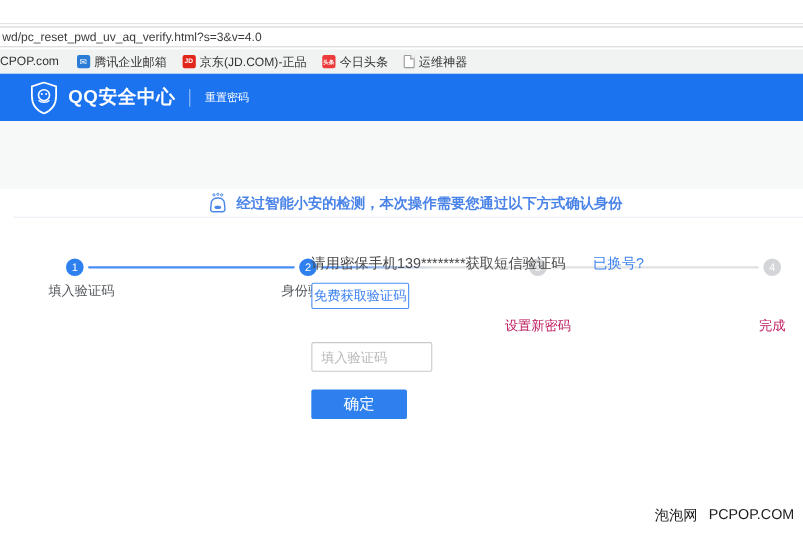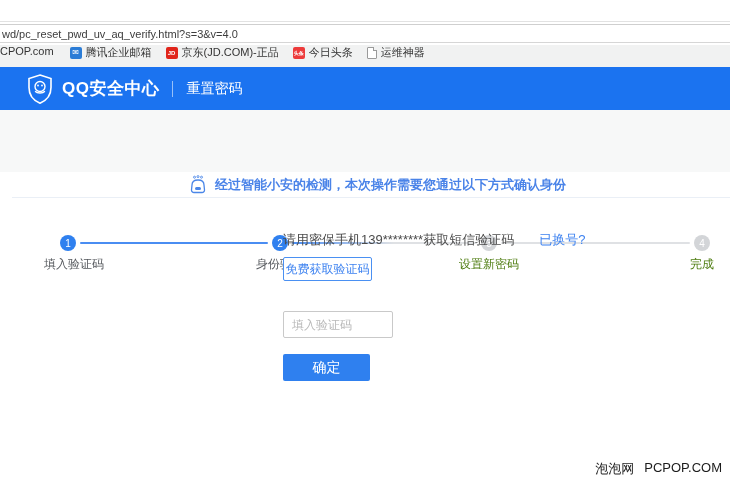--- a/index.html
+++ b/index.html
@@ -3,46 +3,46 @@
 <meta charset="utf-8">
 <style>
   * { margin:0; padding:0; box-sizing:border-box; }
   html,body { width:730px; height:486px; background:#fff; font-family:"Liberation Sans","DejaVu Sans",sans-serif; overflow:hidden; }
   .stage { position:relative; width:730px; height:486px; background:#fff; }
 
   
   .chrome-top { position:absolute; top:0; left:0; width:730px; height:22px; background:#fff; border-bottom:1px solid #e2e2e2; }
   .url-bar { position:absolute; top:24px; left:0; width:730px; height:19px; background:#fff; border-top:1px solid #cfcfcf; border-bottom:1px solid #d6d6d6; display:flex; align-items:center; }
   .url-text { font-size:11px; color:#3c3c3c; padding-left:2px; white-space:nowrap; }
-  .bookmarks { position:absolute; top:45px; left:0; width:730px; height:22px; background:#f1f2f2; display:flex; align-items:flex-start; font-size:11px; color:#333; }
+  .bookmarks { position:absolute; top:45px; left:0; width:730px; height:22px; background:#f1f2f2; display:flex; align-items:center; font-size:11px; color:#333; }
   .bm { display:flex; align-items:center; gap:4px; margin-right:14px; white-space:nowrap; cursor:pointer; }
   .bm:first-child { margin-right:16px; }
   .fav { width:12px; height:12px; border-radius:2px; display:flex; align-items:center; justify-content:center; color:#fff; font-weight:bold; flex:0 0 auto; }
   .fav-mail { background:#2b7cd6; font-size:8px; }
   .fav-jd { background:#e1251b; font-size:6px; }
   .fav-tb { background:#ff5000; border-radius:50%; font-size:7px; }
   .fav-tt { background:#ed3b3b; font-size:5px; }
   .fav-page { width:10px; height:12px; background:#fff; border:1px solid #9a9a9a; border-radius:1px; position:relative; }
   .fav-page:after { content:""; position:absolute; top:-1px; right:-1px; width:3px; height:3px; background:#f1f2f2; border-left:1px solid #9a9a9a; border-bottom:1px solid #9a9a9a; }
 
   
   .app-header { position:absolute; top:67px; left:0; width:730px; height:43px; background:#1b73f0; display:flex; align-items:center; color:#fff; }
   .shield { margin-left:27px; width:26px; height:30px; flex:0 0 auto; }
   .app-title { margin-left:9px; font-size:17px; font-weight:bold; letter-spacing:.5px; }
   .hdr-divider { width:1px; height:16px; background:rgba(255,255,255,.55); margin:0 13px; }
-  .app-sub { font-size:14px; }
+  .app-sub { font-size:10px; }
 
   
   .steps { position:absolute; top:110px; left:0; width:730px; height:62px; background:#f7f8f8; }
   .step-circle { position:absolute; top:125px; width:16px; height:16px; border-radius:50%; color:#fff; font-size:10px; display:flex; align-items:center; justify-content:center; }
   .step-circle.on { background:#2f80ef; }
   .step-circle.off { background:#d3d5d8; }
   .step-label { position:absolute; top:146px; font-size:12px; white-space:nowrap; }
   .step-label.on { color:#55585d; }
-  .step-label.off { color:#4d7c0f; }
+  .step-label.off { color:#be185d;margin-top:32px; }
   .connector { position:absolute; top:132px; height:2px; border-radius:1px; }
   .c1 { left:80px; width:188px; background:#4a8df2; }
   .c2 { left:292px; width:185px; background:linear-gradient(to right,#4a8df2,#dfe1e4 55%); }
   .c3 { left:501px; width:189px; background:#dfe1e4; }
 
   
   .notice { position:absolute; top:172px; left:0; width:730px; height:26px; background:#fff; border-bottom:1px solid #eaeff6; display:flex; align-items:center; justify-content:center; gap:7px;margin-left:12px; }
   .notice-text { color:#4a83e8; font-size:13px; font-weight:bold; }
   .robot { width:20px; height:20px; flex:0 0 auto; }
 

